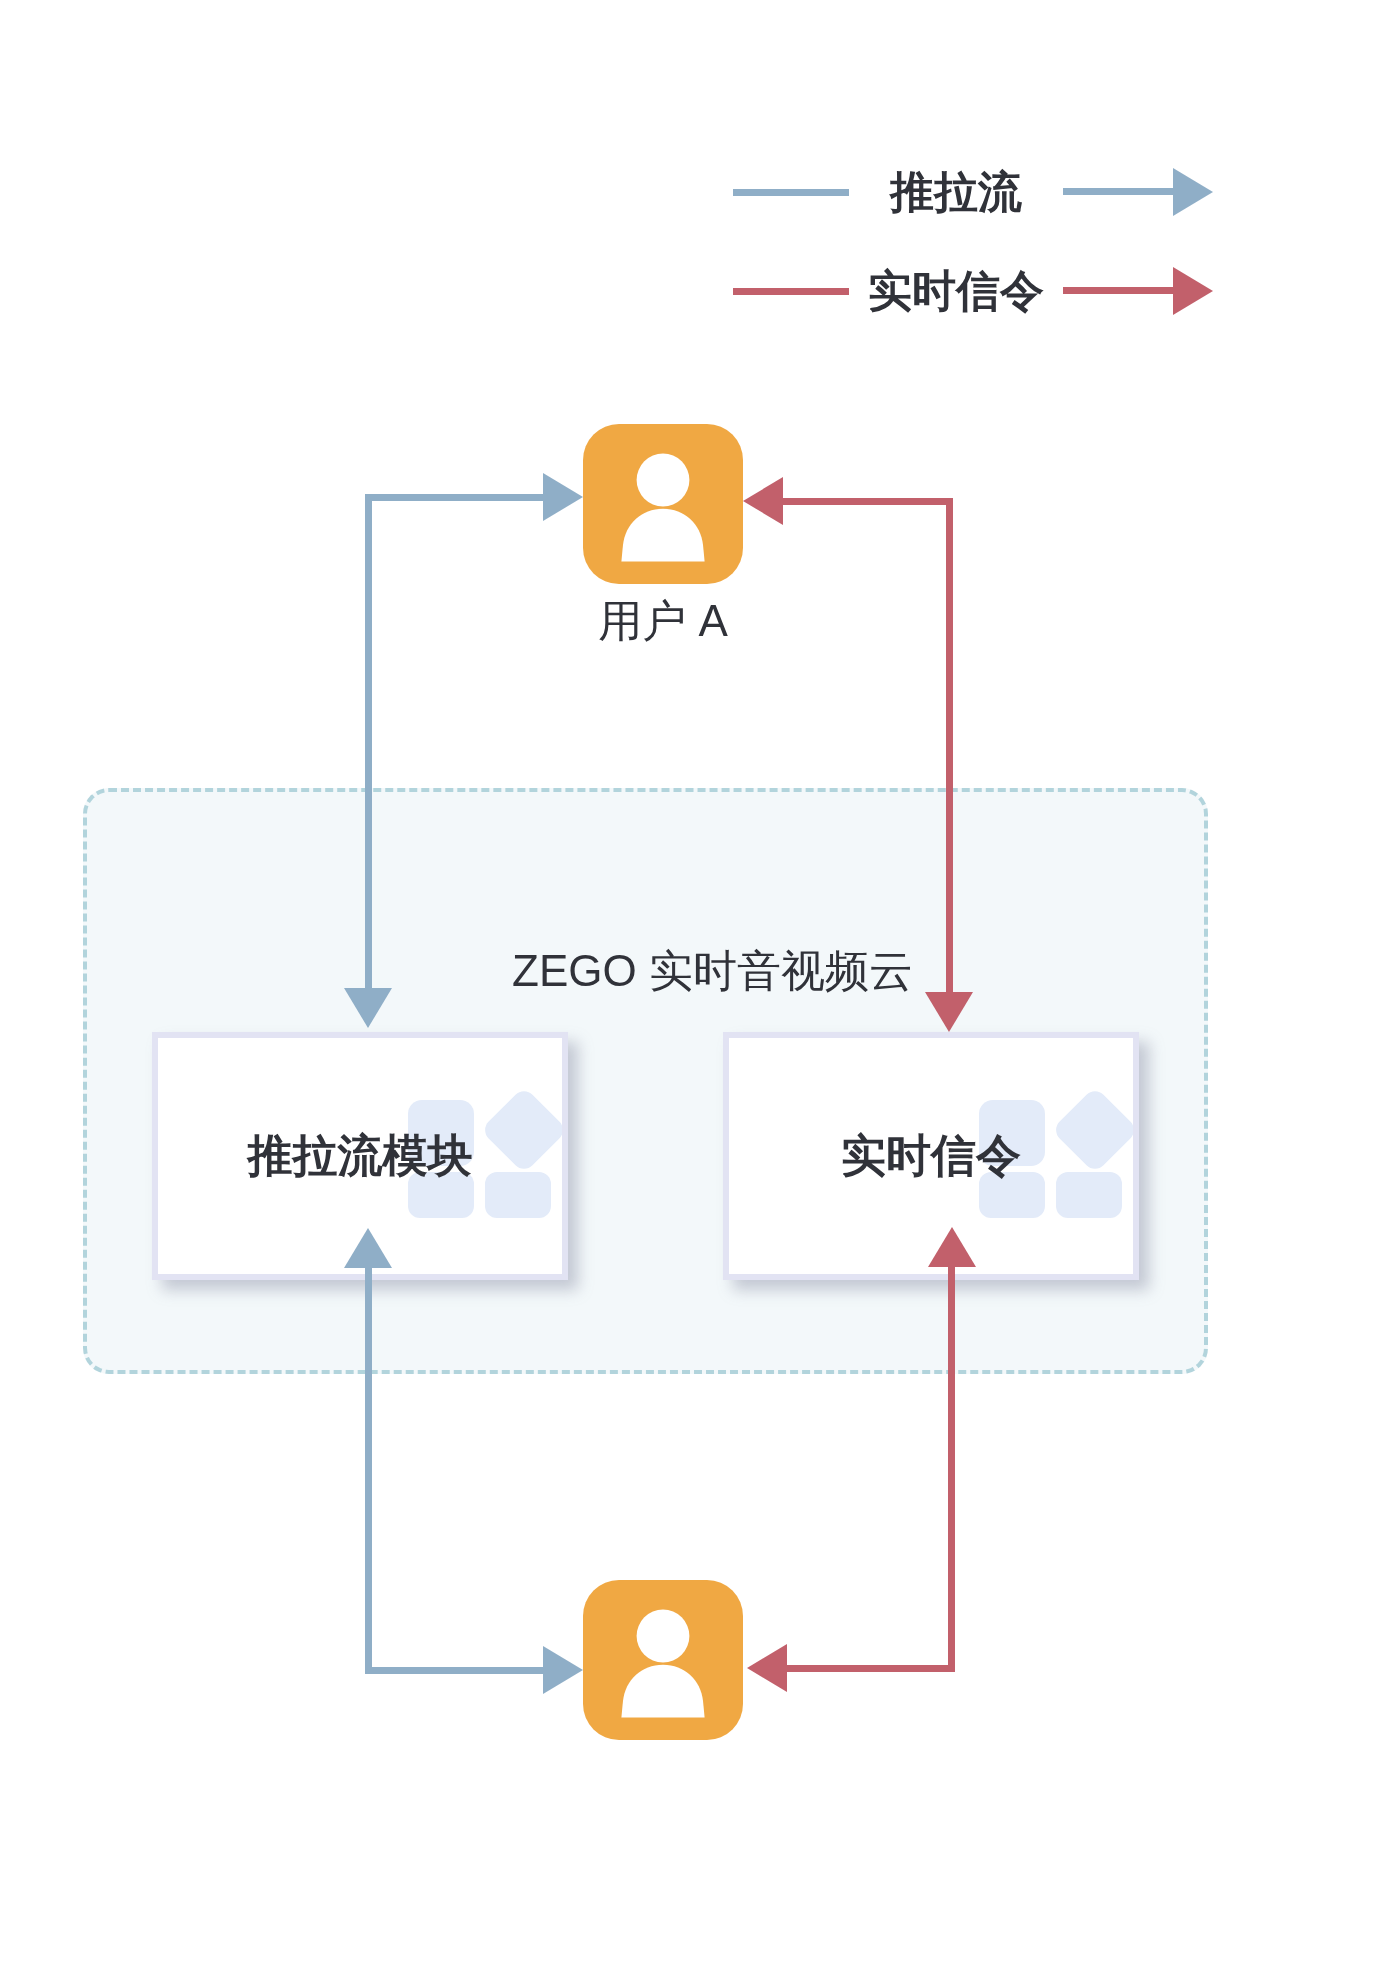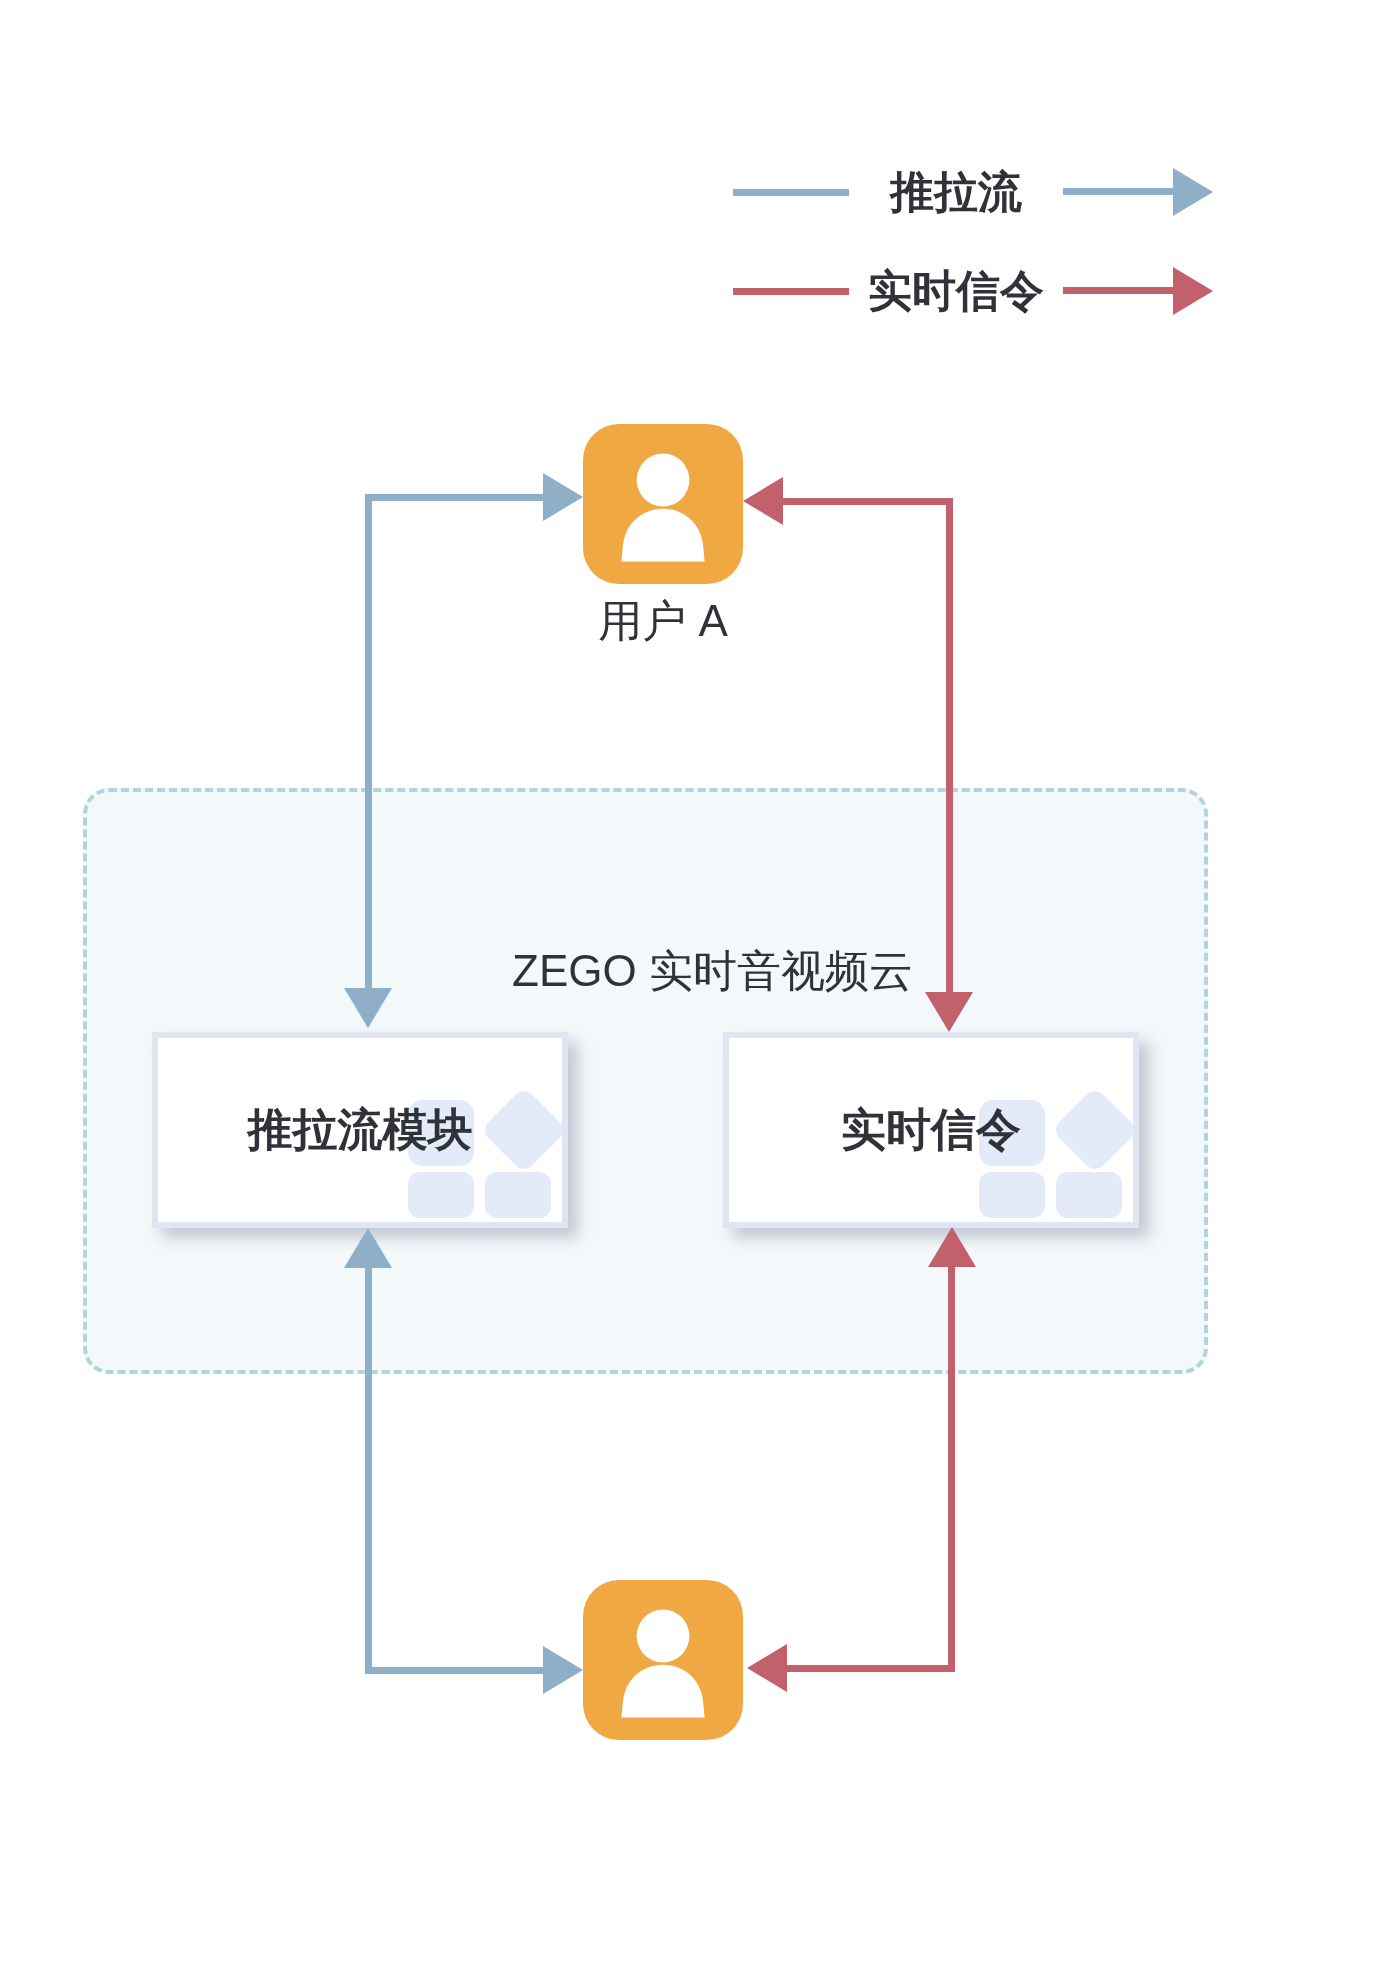--- a/index.html
+++ b/index.html
@@ -33,21 +33,21 @@
     position:absolute;left:83px;top:788px;width:1125px;height:586px;box-sizing:border-box;
     background:var(--cloudbg);border:4px dashed var(--teal);border-radius:26px;
   }
   .cloud-title{
     position:absolute;left:413px;top:942px;width:500px;text-align:right;
     font-size:44px;font-weight:500;color:var(--ink);white-space:nowrap;
   }
 
   
   .module{
-    position:absolute;width:416px;height:196px;box-sizing:border-box;background:#fff;
+    position:absolute;width:416px;height:248px;box-sizing:border-box;background:#fff;
     border:6px solid var(--boxborder);box-shadow:10px 10px 14px rgba(125,130,155,.40);
     display:flex;align-items:center;justify-content:center;overflow:hidden;
   }
   .module.m1{left:152px;top:1032px;}
   .module.m2{left:723px;top:1032px;}
   .module-label{position:relative;z-index:2;font-size:45px;font-weight:bold;color:var(--ink);white-space:nowrap;}
   .deco{position:absolute;inset:0;z-index:1;}
   .deco div{position:absolute;background:var(--deco);}
   .deco .sq{left:250px;top:62px;width:66px;height:66px;border-radius:14px;}
   .deco .diamond{left:335px;top:61px;width:62px;height:62px;border-radius:12px;transform:rotate(45deg);}

